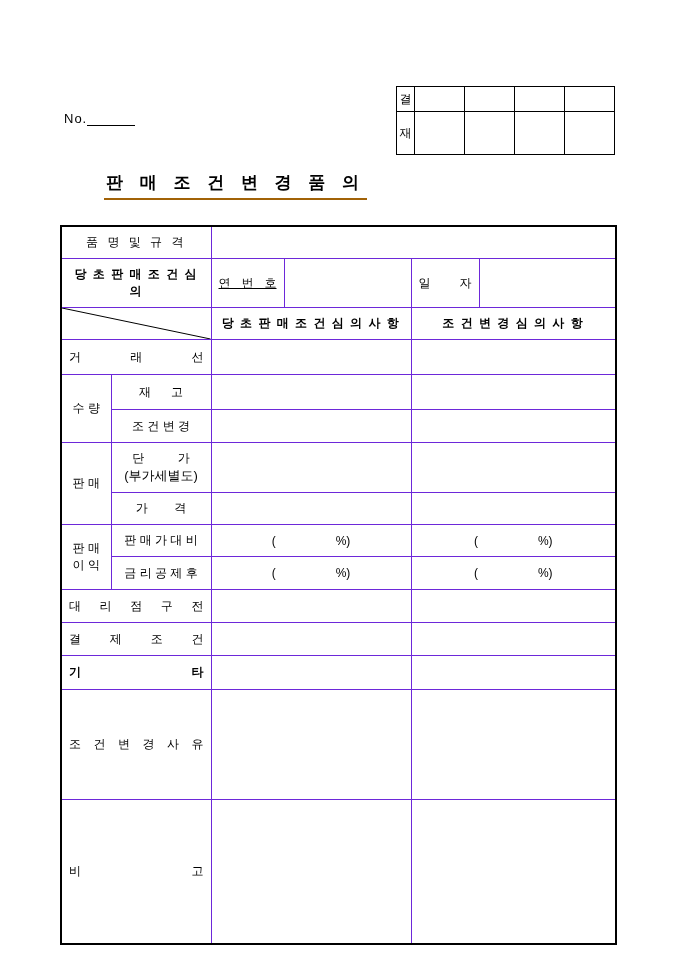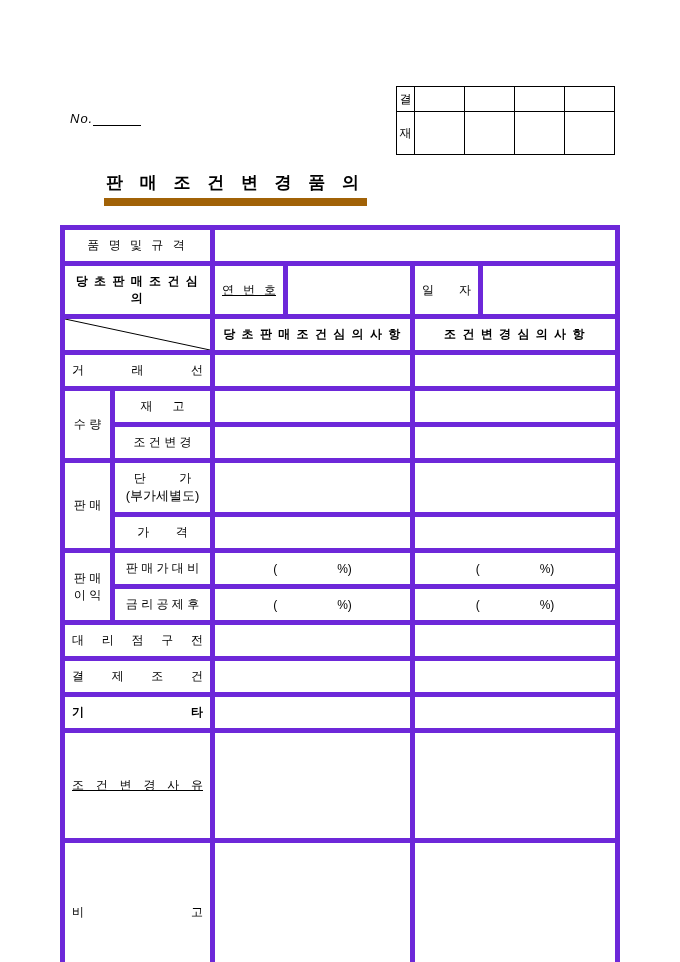--- a/index.html
+++ b/index.html
@@ -5,57 +5,57 @@
   html, body { margin: 0; padding: 0; }
   body {
     width: 680px; height: 962px;
     background: #ffffff;
     font-family: "Liberation Sans", "DejaVu Sans", sans-serif;
     color: #000;
   }
   .page { position: relative; width: 680px; height: 962px; background: #fff; overflow: hidden; }
 
   
-  .no-field { position: absolute; left: 70px; top: 110px; font-size: 13px; letter-spacing: 1px; font-style: italic; }
+  .no-field { position: absolute; left: 64px; top: 110px; font-size: 13px; letter-spacing: 1px; }
   .no-underline { display: inline-block; width: 48px; height: 15px; border-bottom: 1px solid #000; vertical-align: bottom; }
 
   
   .approval { position: absolute; left: 396px; top: 86px; }
   .approval table { border-collapse: collapse; table-layout: fixed; }
   .approval td { border: 1px solid #000; padding: 0; font-size: 12px; text-align: center; vertical-align: middle; }
   .approval .label-col { width: 17px; }
   .approval .stamp-col { width: 49px; }
   .approval tr.r1 { height: 25px; }
   .approval tr.r2 { height: 43px; }
 
   
   .title {
     position: absolute; left: 104px; top: 171px;
     font-size: 17px; font-weight: bold; letter-spacing: 6px;
-    border-bottom: 8px solid #a16207; padding: 0 2px 4px 2px; white-space: pre;
+    border-bottom: 2px solid #a16207; padding: 0 2px 4px 2px; white-space: pre;
   }
   .date-line { position: absolute; left: 434px; top: 182px; font-size: 12px; white-space: pre; letter-spacing: 1px; }
 
   
   table.form {
     position: absolute; left: 60px; top: 225px;
     width: 555px; border-collapse: collapse; table-layout: fixed;
     border: 2px solid #000;
   }
   table.form td {
-    border: 5px solid #6d28d9; padding: 7px;
+    border: 1px solid #6d28d9; padding: 7px;
     font-size: 12px; vertical-align: middle; text-align: center;
     overflow: hidden;
   }
   td.left { text-align: left; padding-left: 8px; }
   .pre { white-space: pre; }
   td.spread { text-align: justify; text-align-last: justify; }
   .pad6  { padding-left: 6px;  padding-right: 6px; text-decoration: underline; }
   .pad8  { padding-left: 8px;  padding-right: 8px; margin-left: 20px; }
-  .pad10 { padding-left: 10px; padding-right: 10px; text-decoration: underline; }
+  .pad10 { padding-left: 10px; padding-right: 10px; }
   .pad12 { padding-left: 12px; padding-right: 12px; }
   .pad14 { padding-left: 14px; padding-right: 14px; }
   .pad16 { padding-left: 16px; padding-right: 16px; font-weight: bold; }
   .ls  { letter-spacing: 1.5px; font-weight: bold; }
   .ls3 { letter-spacing: 3px; }
   .small { font-size: 13px; }
   td.diag { position: relative; padding: 0; }
   td.diag svg { position: absolute; left: 0; top: 0; width: 100%; height: 100%; display: block; }
 </style>
 </head>

